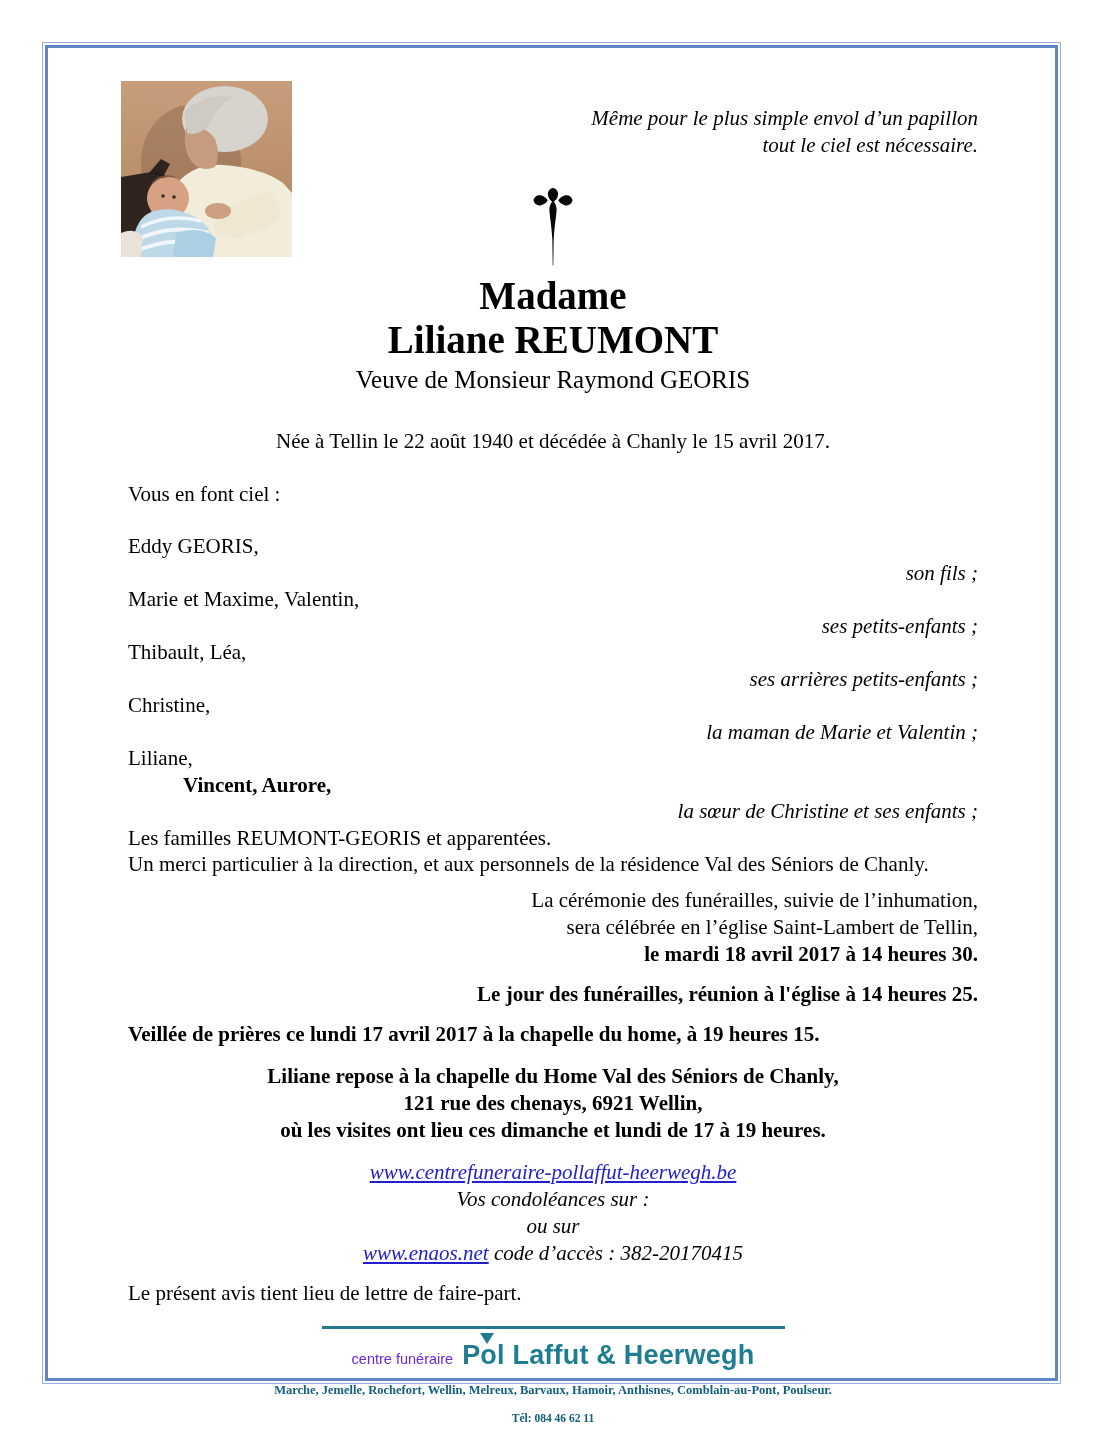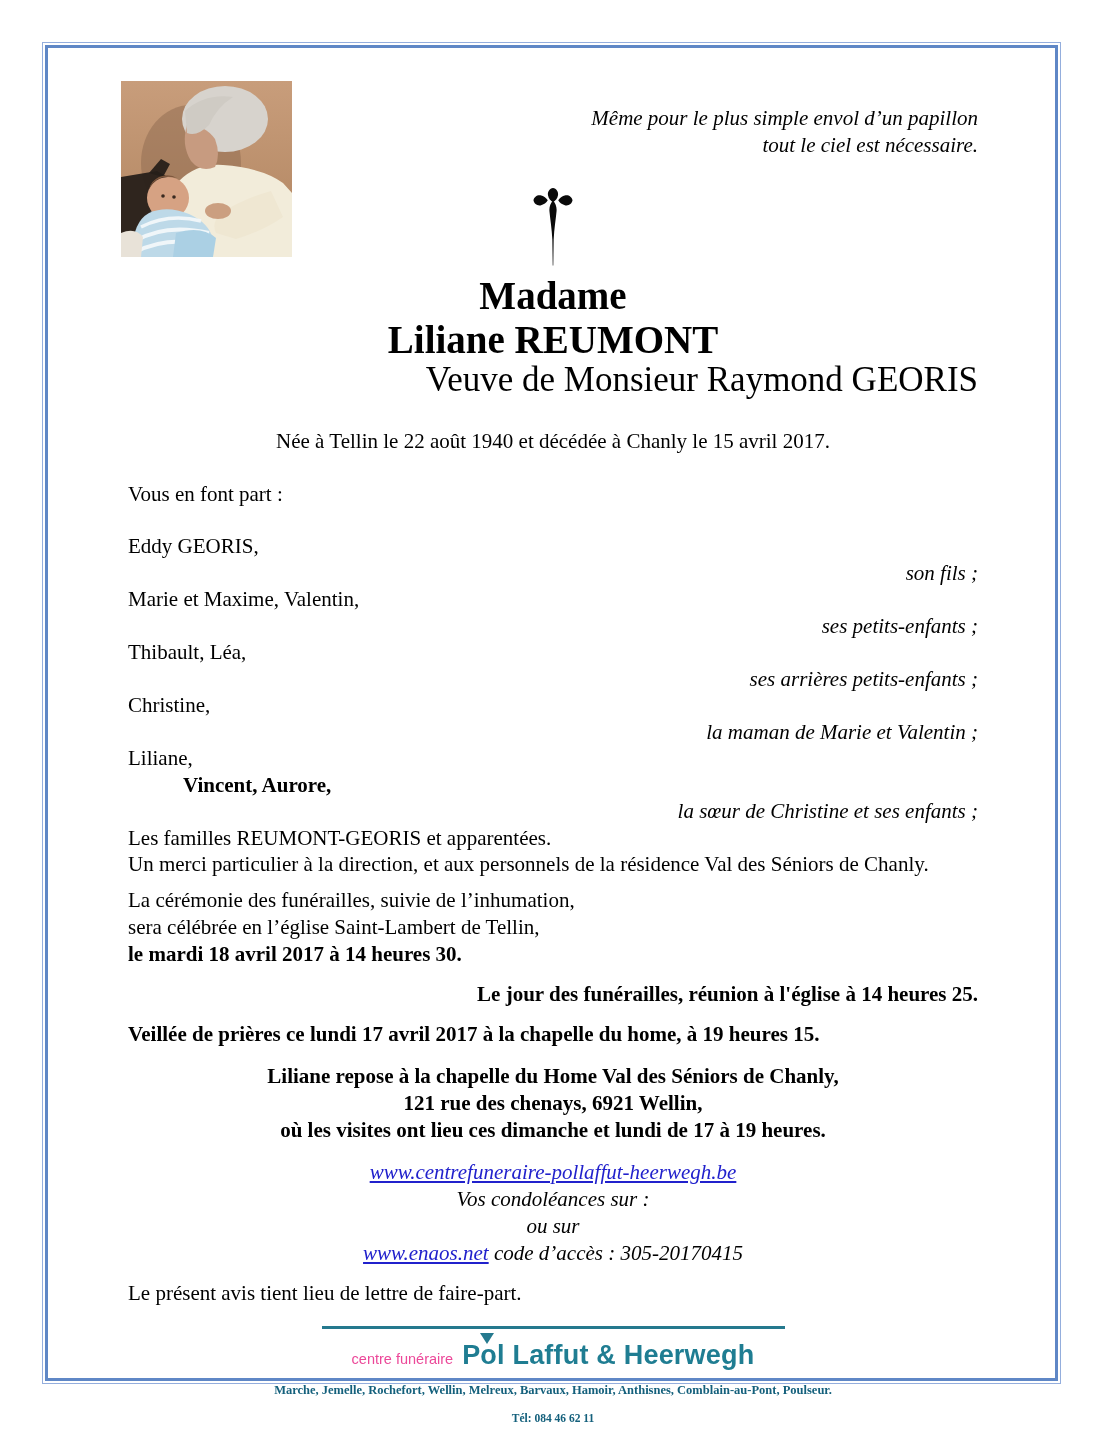--- a/index.html
+++ b/index.html
@@ -23,46 +23,46 @@
   .photo svg { display:block; width:100%; height:100%; }
   .content {
     position:absolute; left:48px; top:46px; width:1010px;
     padding:13px 80px; box-sizing:border-box;
     font-size:21px; line-height:26.5px;
   }
   .quote { margin-top:46px; text-align:right; font-style:italic; line-height:27px; }
   .cross-wrap { margin-top:28px; text-align:center; }
   .cross-wrap svg { display:inline-block; }
   .title-line { text-align:center; font-weight:bold; font-size:39px; line-height:44px; }
-  .subtitle { text-align:right; font-size:35px; line-height:36px; }
+  .subtitle { text-align:center; font-size:25px; line-height:36px; }
   .life-dates { margin-top:30px; text-align:center; line-height:27px; }
   .intro { margin-top:26px; }
   .family { margin-top:25px; }
   .family .names { text-align:left; }
   .family .names.indent { padding-left:55px;font-weight:bold; }
   .family .role { text-align:right; font-style:italic; }
   .families-line { text-align:left; }
   .thanks-line { text-align:left; white-space:nowrap; }
-  .ceremony { margin-top:9px; text-align:left; line-height:27px;font-family:Liberation Serif, serif; }
+  .ceremony { margin-top:9px; text-align:right; line-height:27px;font-family:Liberation Serif, serif; }
   .bold { font-weight:bold; }
   .meeting { margin-top:13px; text-align:right; font-weight:bold; line-height:27px; }
   .vigil { margin-top:13px; text-align:left; font-weight:bold; line-height:27px; white-space:nowrap; }
   .repose { margin-top:15px; text-align:center; font-weight:bold; line-height:27px; }
   .condolences { margin-top:15px; text-align:center; font-style:italic; line-height:27px; }
   .condolences a { color:#2121cc; text-decoration:underline; cursor:pointer; }
   .closing { margin-top:13px; text-align:left; }
   .footer { margin-top:20px; text-align:center; font-family:"Liberation Sans","DejaVu Sans",sans-serif; }
   .footer-rule { width:463px; height:3px; background:#25798e; margin:0 auto; }
   .footer-tri {
     width:0; height:0; margin:4px auto 0 auto;
     border-left:7px solid transparent; border-right:7px solid transparent;
     border-top:11px solid #25798e; transform:translateX(-66px);
   }
   .brand-row { display:flex; justify-content:center; align-items:baseline; gap:9px; margin-top:-2px; }
-  .brand-prefix { font-size:14.5px; color:#ec4899; }
+  .brand-prefix { font-size:14.5px; color:#6d28d9; }
   .brand-name { font-size:27px; font-weight:bold; color:#1f7d92; letter-spacing:0.2px; }
   .footer-locations {
     margin-top:4px; font-family:"Liberation Serif","DejaVu Serif",serif;
     font-size:12.5px; font-weight:bold; color:#14607c;
   }
   .footer-phone {
     margin-top:2px; font-family:"Liberation Serif","DejaVu Serif",serif;
     font-size:11.5px; font-weight:bold; color:#14607c;
   }
 </style>
@@ -121,21 +121,21 @@
         <path fill="#0a0a0a" d="M22,14.5 C24.8,17.2 26.2,21.5 25.7,25.6 C25,33.5 23.2,43.5 22.7,55.5 L22.3,82.5 L21.7,82.5 L21.3,55.5 C20.8,43.5 19,33.5 18.3,25.6 C17.8,21.5 19.2,17.2 22,14.5 Z"></path>
       </svg>
     </div>
 
     <div class="title-line" style="">Madame</div>
     <div class="title-line">Liliane REUMONT</div>
     <div class="subtitle">Veuve de Monsieur Raymond GEORIS</div>
 
     <div class="life-dates">Née à Tellin le 22 août 1940 et décédée à Chanly le 15 avril 2017.</div>
 
-    <div class="intro">Vous en font part :</div>
+    <div class="intro">Vous en font ciel :</div>
 
     <div class="family">
       <div class="names" style="margin-top:26px;">Eddy GEORIS,</div>
       <div class="role">son fils ;</div>
       <div class="names">Marie et Maxime, Valentin,</div>
       <div class="role">ses petits-enfants ;</div>
       <div class="names">Thibault, Léa,</div>
       <div class="role">ses arrières petits-enfants ;</div>
       <div class="names">Christine,</div>
       <div class="role">la maman de Marie et Valentin ;</div>
@@ -162,21 +162,21 @@
       <div>où les visites ont lieu ces dimanche et lundi de 17 à 19 heures.</div>
     </div>
 
     <div class="condolences">
       <div><a>www.centrefuneraire-pollaffut-heerwegh.be</a></div>
       <div>Vos condoléances sur :</div>
       <div>ou sur</div>
       <div>
         <a>www.enaos.net</a>
         <span> </span>
-        <span>code d’accès : 305-20170415</span>
+        <span>code d’accès : 382-20170415</span>
       </div>
     </div>
 
     <div class="closing">Le présent avis tient lieu de lettre de faire-part.</div>
 
     <div class="footer">
       <div class="footer-rule"></div>
       <div class="footer-tri"></div>
       <div class="brand-row">
         <span class="brand-prefix">centre funéraire</span>

